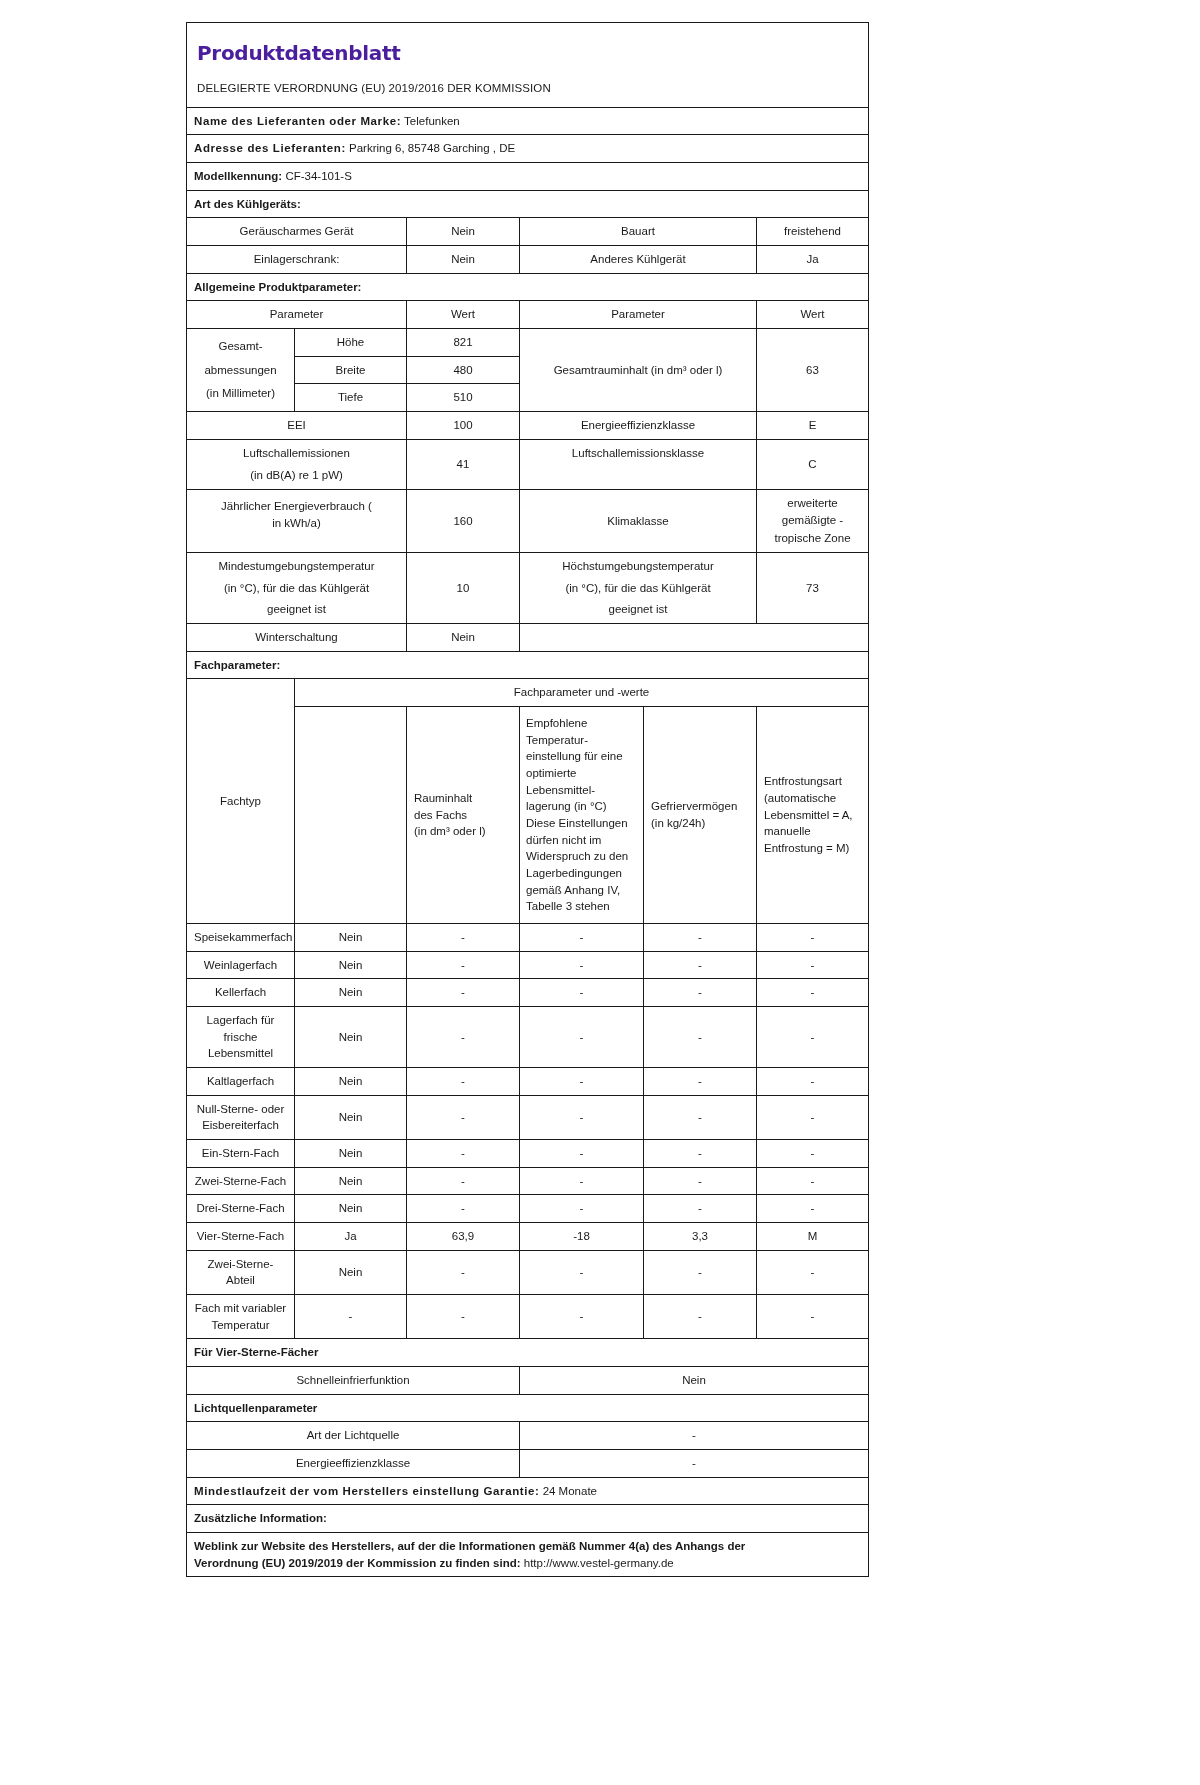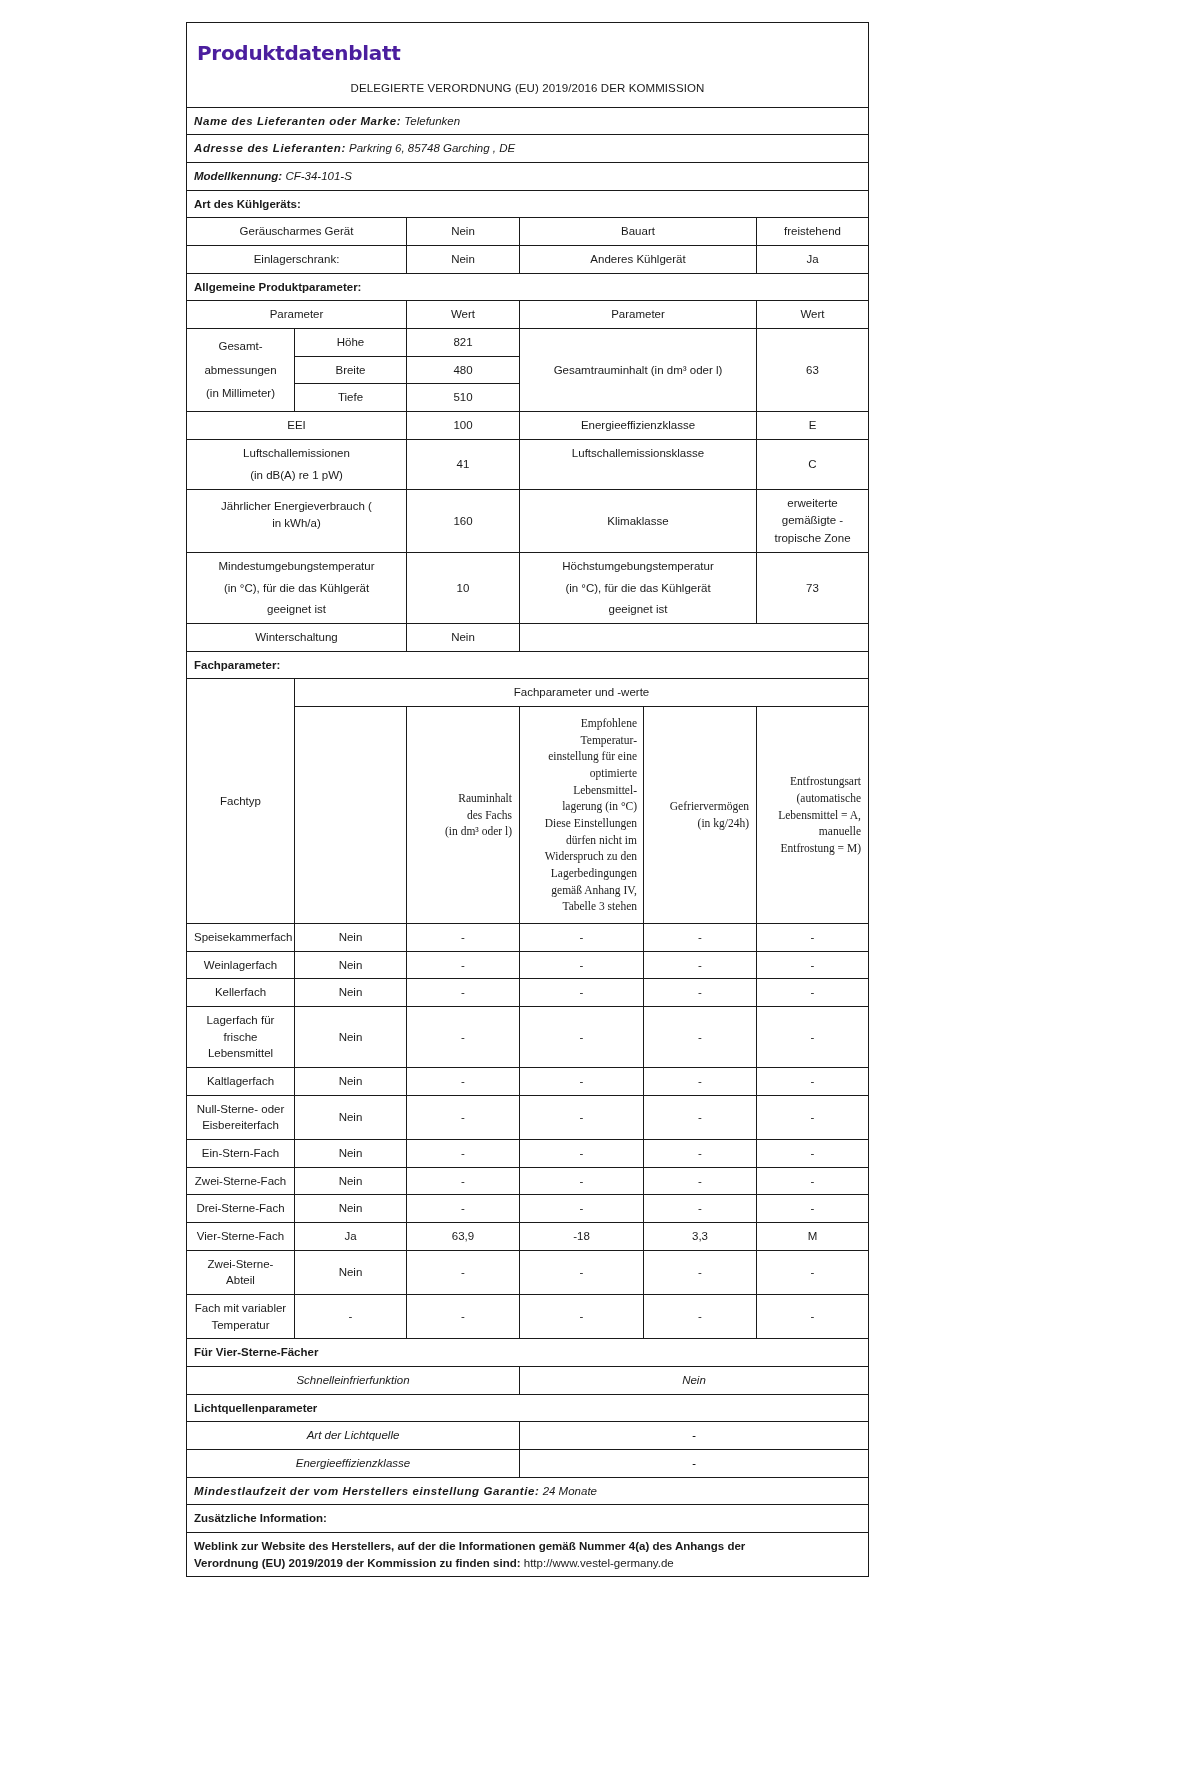--- a/index.html
+++ b/index.html
@@ -44,53 +44,51 @@
     font-size: 20px;
     font-weight: bold;
     color: #4b1e9e;
     margin: 0 0 12px 0;
     letter-spacing: -0.3px;
   }
   .regulation {
     font-size: 11.5px;
     color: #1a1a1a;
     letter-spacing: 0.1px;
-    text-align: center;
   }
   .lbl-bold {
     font-weight: bold;
   }
   .spaced {
     letter-spacing: 0.6px;
   }
   .c { text-align: center; }
   .l { text-align: center; }
   .mid { vertical-align: middle; }
   .section-head td {
     font-weight: bold;
     padding-top: 8px;
     padding-bottom: 8px;
     margin-top: 48px;
   }
   .vhead {
-    text-align: right;
+    text-align: left;
     font-size: 11.5px;
     line-height: 1.5;
-    font-family: Liberation Serif, serif;
   }
   .small-label {
     font-size: 9px;
     line-height: 1.25;
   }
   .link-row td {
     padding-top: 8px;
     padding-bottom: 8px;
     line-height: 1.7;
   }
-  .pad-v td { padding-top: 10px; padding-bottom: 10px; font-style: italic; }
+  .pad-v td { padding-top: 10px; padding-bottom: 10px; }
   .pad-vv td { padding-top: 14px; padding-bottom: 14px; }
   .no-border { border: none !important; }
 </style>
 </head>
 <body>
 
 <div class="page">
   <table class="sheet">
     <colgroup>
       <col style="width:108px">

